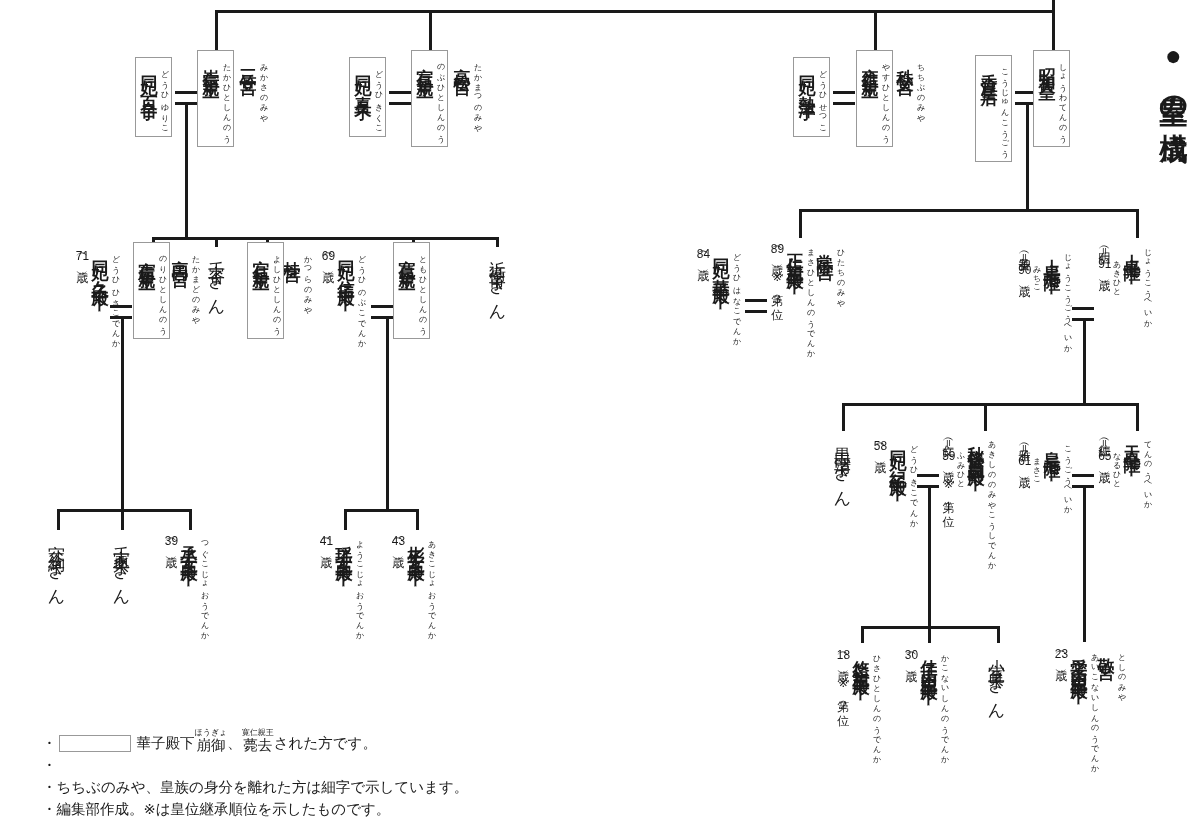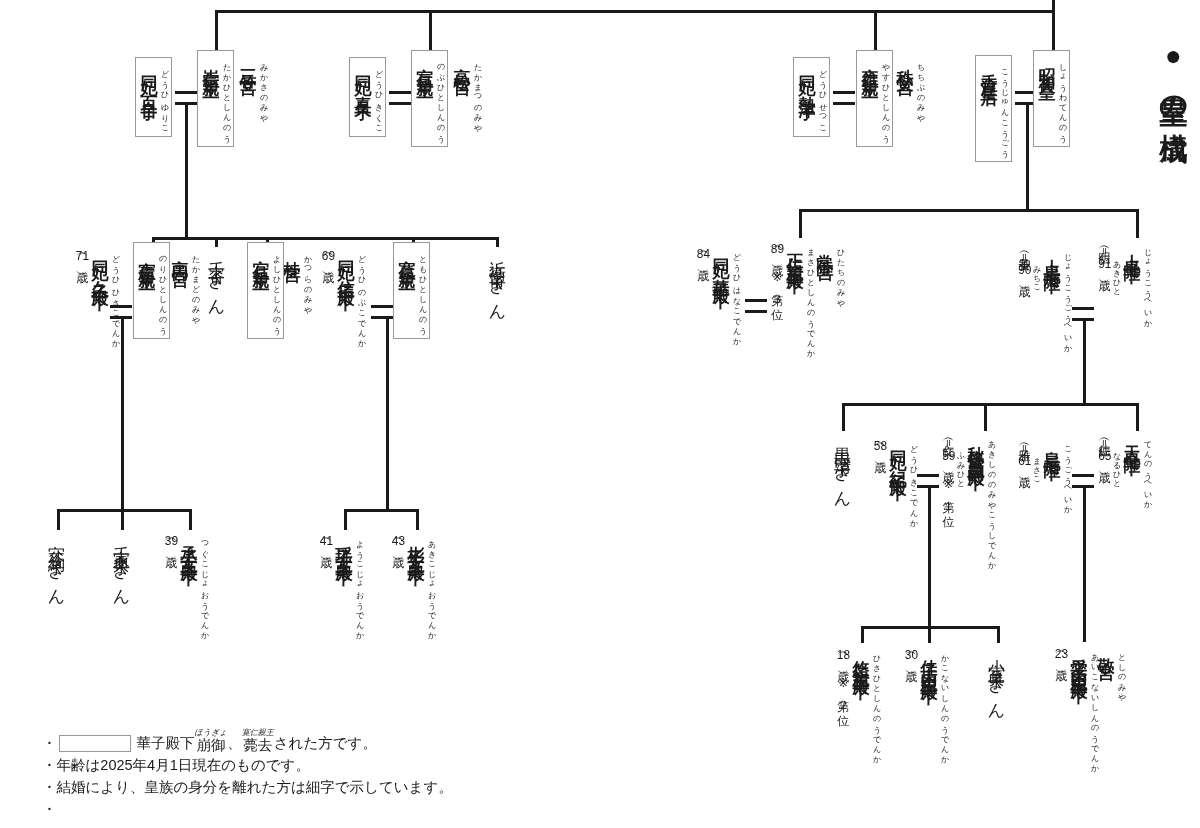--- a/index.html
+++ b/index.html
@@ -24,21 +24,21 @@
          line-height:1.2;margin-top:15px;font-weight:400;}
   .tcy{text-combine-upright:all;}
   .box{display:flex;align-items:flex-start;border:1.5px solid #999;padding:4px 2px 7px 2px;background:#fff;}
   .title{position:absolute;writing-mode:vertical-rl;text-orientation:mixed;font-size:28px;
          font-weight:700;letter-spacing:2px;}
   
   .legend{position:absolute;font-size:14.5px;line-height:1.45;font-weight:400;}
   .legend .row{display:flex;align-items:flex-end;margin-bottom:1px;}
   .lbox{display:inline-block;width:70px;height:15px;border:1.5px solid #999;margin:0 6px 2px 2px;background:#fff;}
   .rb{display:inline-flex;flex-direction:column;align-items:center;vertical-align:bottom;}
-  .rb .rt{font-size:8px;line-height:1;font-style:italic;}
+  .rb .rt{font-size:8px;line-height:1;}
   .rb .rbase{line-height:1.15;}
 </style>
 </head>
 <body>
 
 <div class="stage">
 
   <div class="title" style="right:8px;top:40px;">●皇室の構成</div>
 
   <div class="hl" style="left:215px;top:10px;width:840px;"></div>
@@ -313,24 +313,24 @@
         </span>
       <span>、</span>
       <span class="rb">
           <span class="rt">寛仁親王</span>
           <span class="rbase">薨去</span>
         </span>
       <span>された方です。</span>
     </div>
     <div class="row">
       <span>・</span>
-      <span>年齢は2025年4月1日現在のものです。</span>
     </div>
     <div class="row">
       <span>・</span>
-      <span>結婚により、皇族の身分を離れた方は細字で示しています。</span>
+      <span>ちちぶのみや、皇族の身分を離れた方は細字で示しています。</span>
     </div>
     <div class="row">
       <span>・</span>
+      <span>編集部作成。※は皇位継承順位を示したものです。</span>
     </div>
   </div>
 
 </div>
 
 </body></html>

